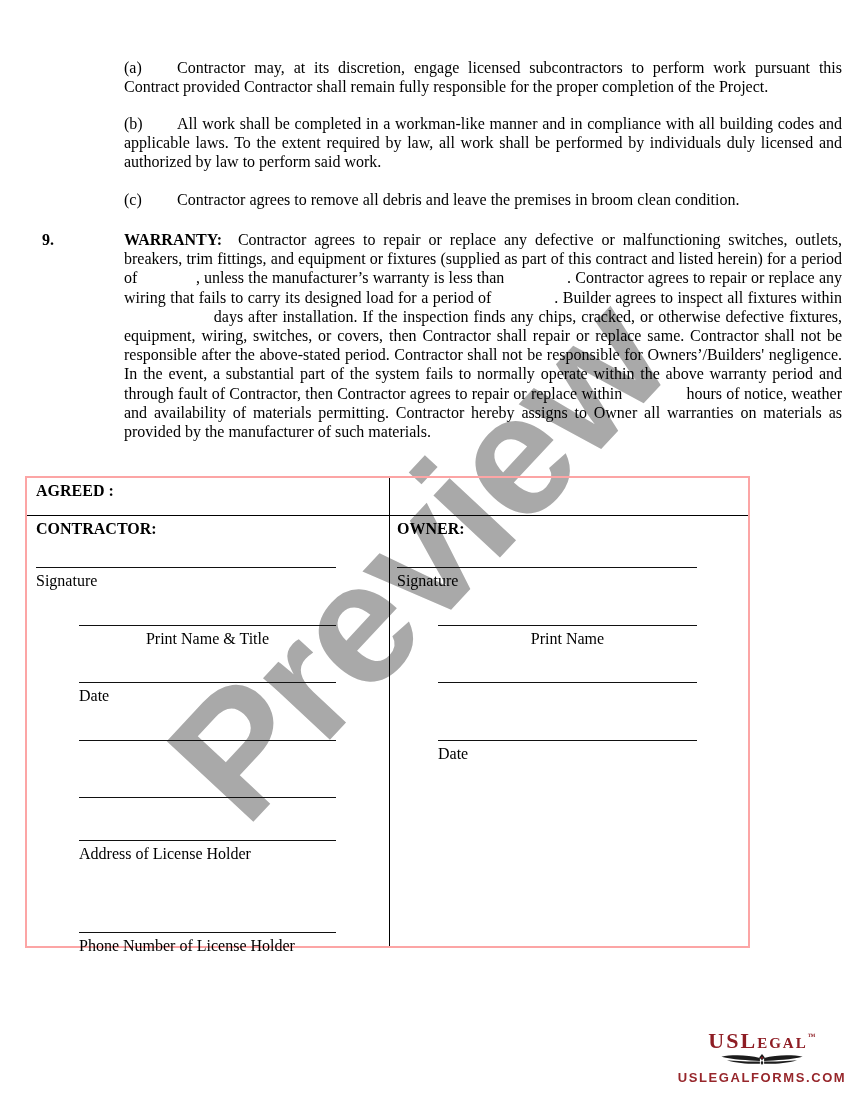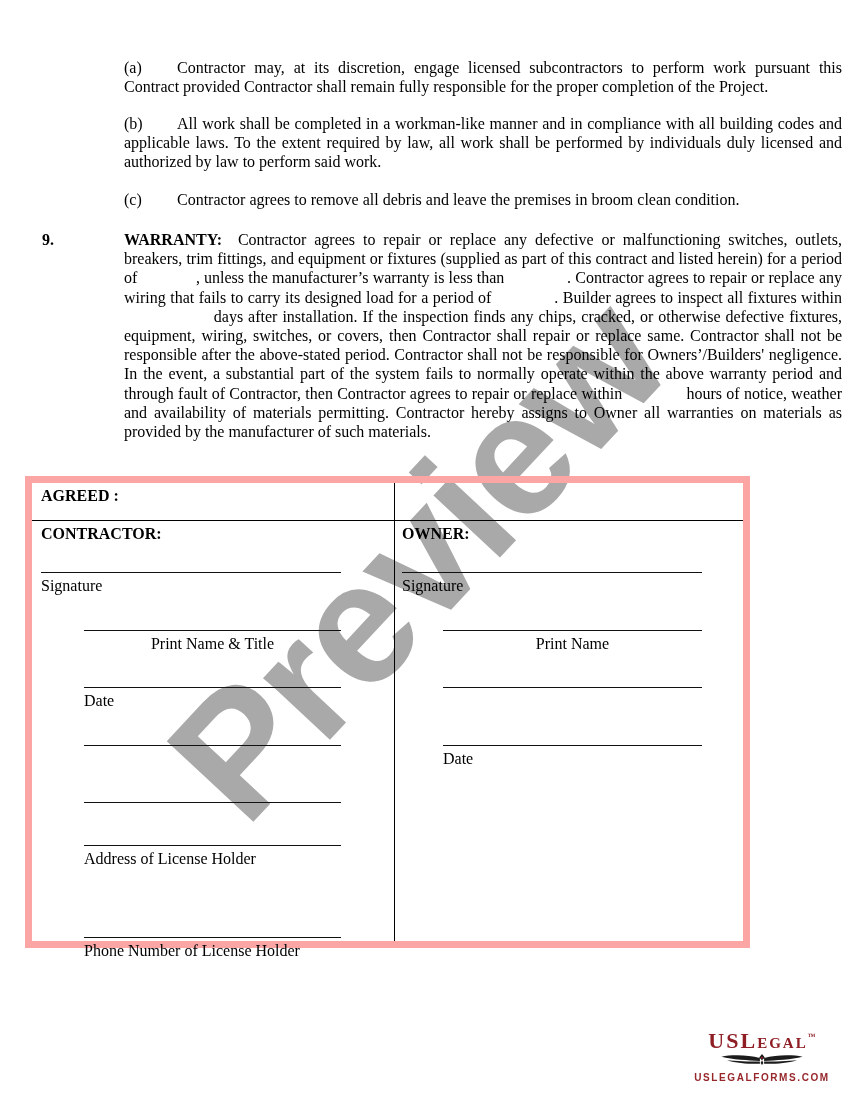--- a/index.html
+++ b/index.html
@@ -43,21 +43,21 @@
   .plabel{display:inline-block;width:53px;}
   .secnum{
     position:absolute;left:42px;top:230px;
     font-weight:bold;
   }
   .bold{font-weight:bold;}
   
   .sigtable{
     position:absolute;left:25px;top:476px;
     width:725px;height:472px;
-    border:7px solid #fca5a5;
+    border:2px solid #fca5a5;
     box-sizing:border-box;
     display:grid;
     grid-template-columns:363px 1fr;
     grid-template-rows:38px 1fr;
   }
   .cell{box-sizing:border-box;position:relative;}
   .cell.colL{border-right:1.5px solid #000;}
   .cell.rowT{border-bottom:1.5px solid #000;}
   .cellhead{
     position:absolute;top:3px;
@@ -100,21 +100,21 @@
     font-size:8px;
     letter-spacing:0;
     vertical-align:9px;
     color:#8e1d24;
   }
   .wings{display:block;margin-top:1px;}
   .tagline{
     margin-top:2px;
     font-family:"Liberation Sans","DejaVu Sans",sans-serif;
     font-weight:bold;
-    font-size:10px;
+    font-size:13px;
     letter-spacing:1.6px;
     color:#97262b;
     white-space:nowrap;
   }
 </style>
 </head>
 <body>
 
 <div class="page">
 

